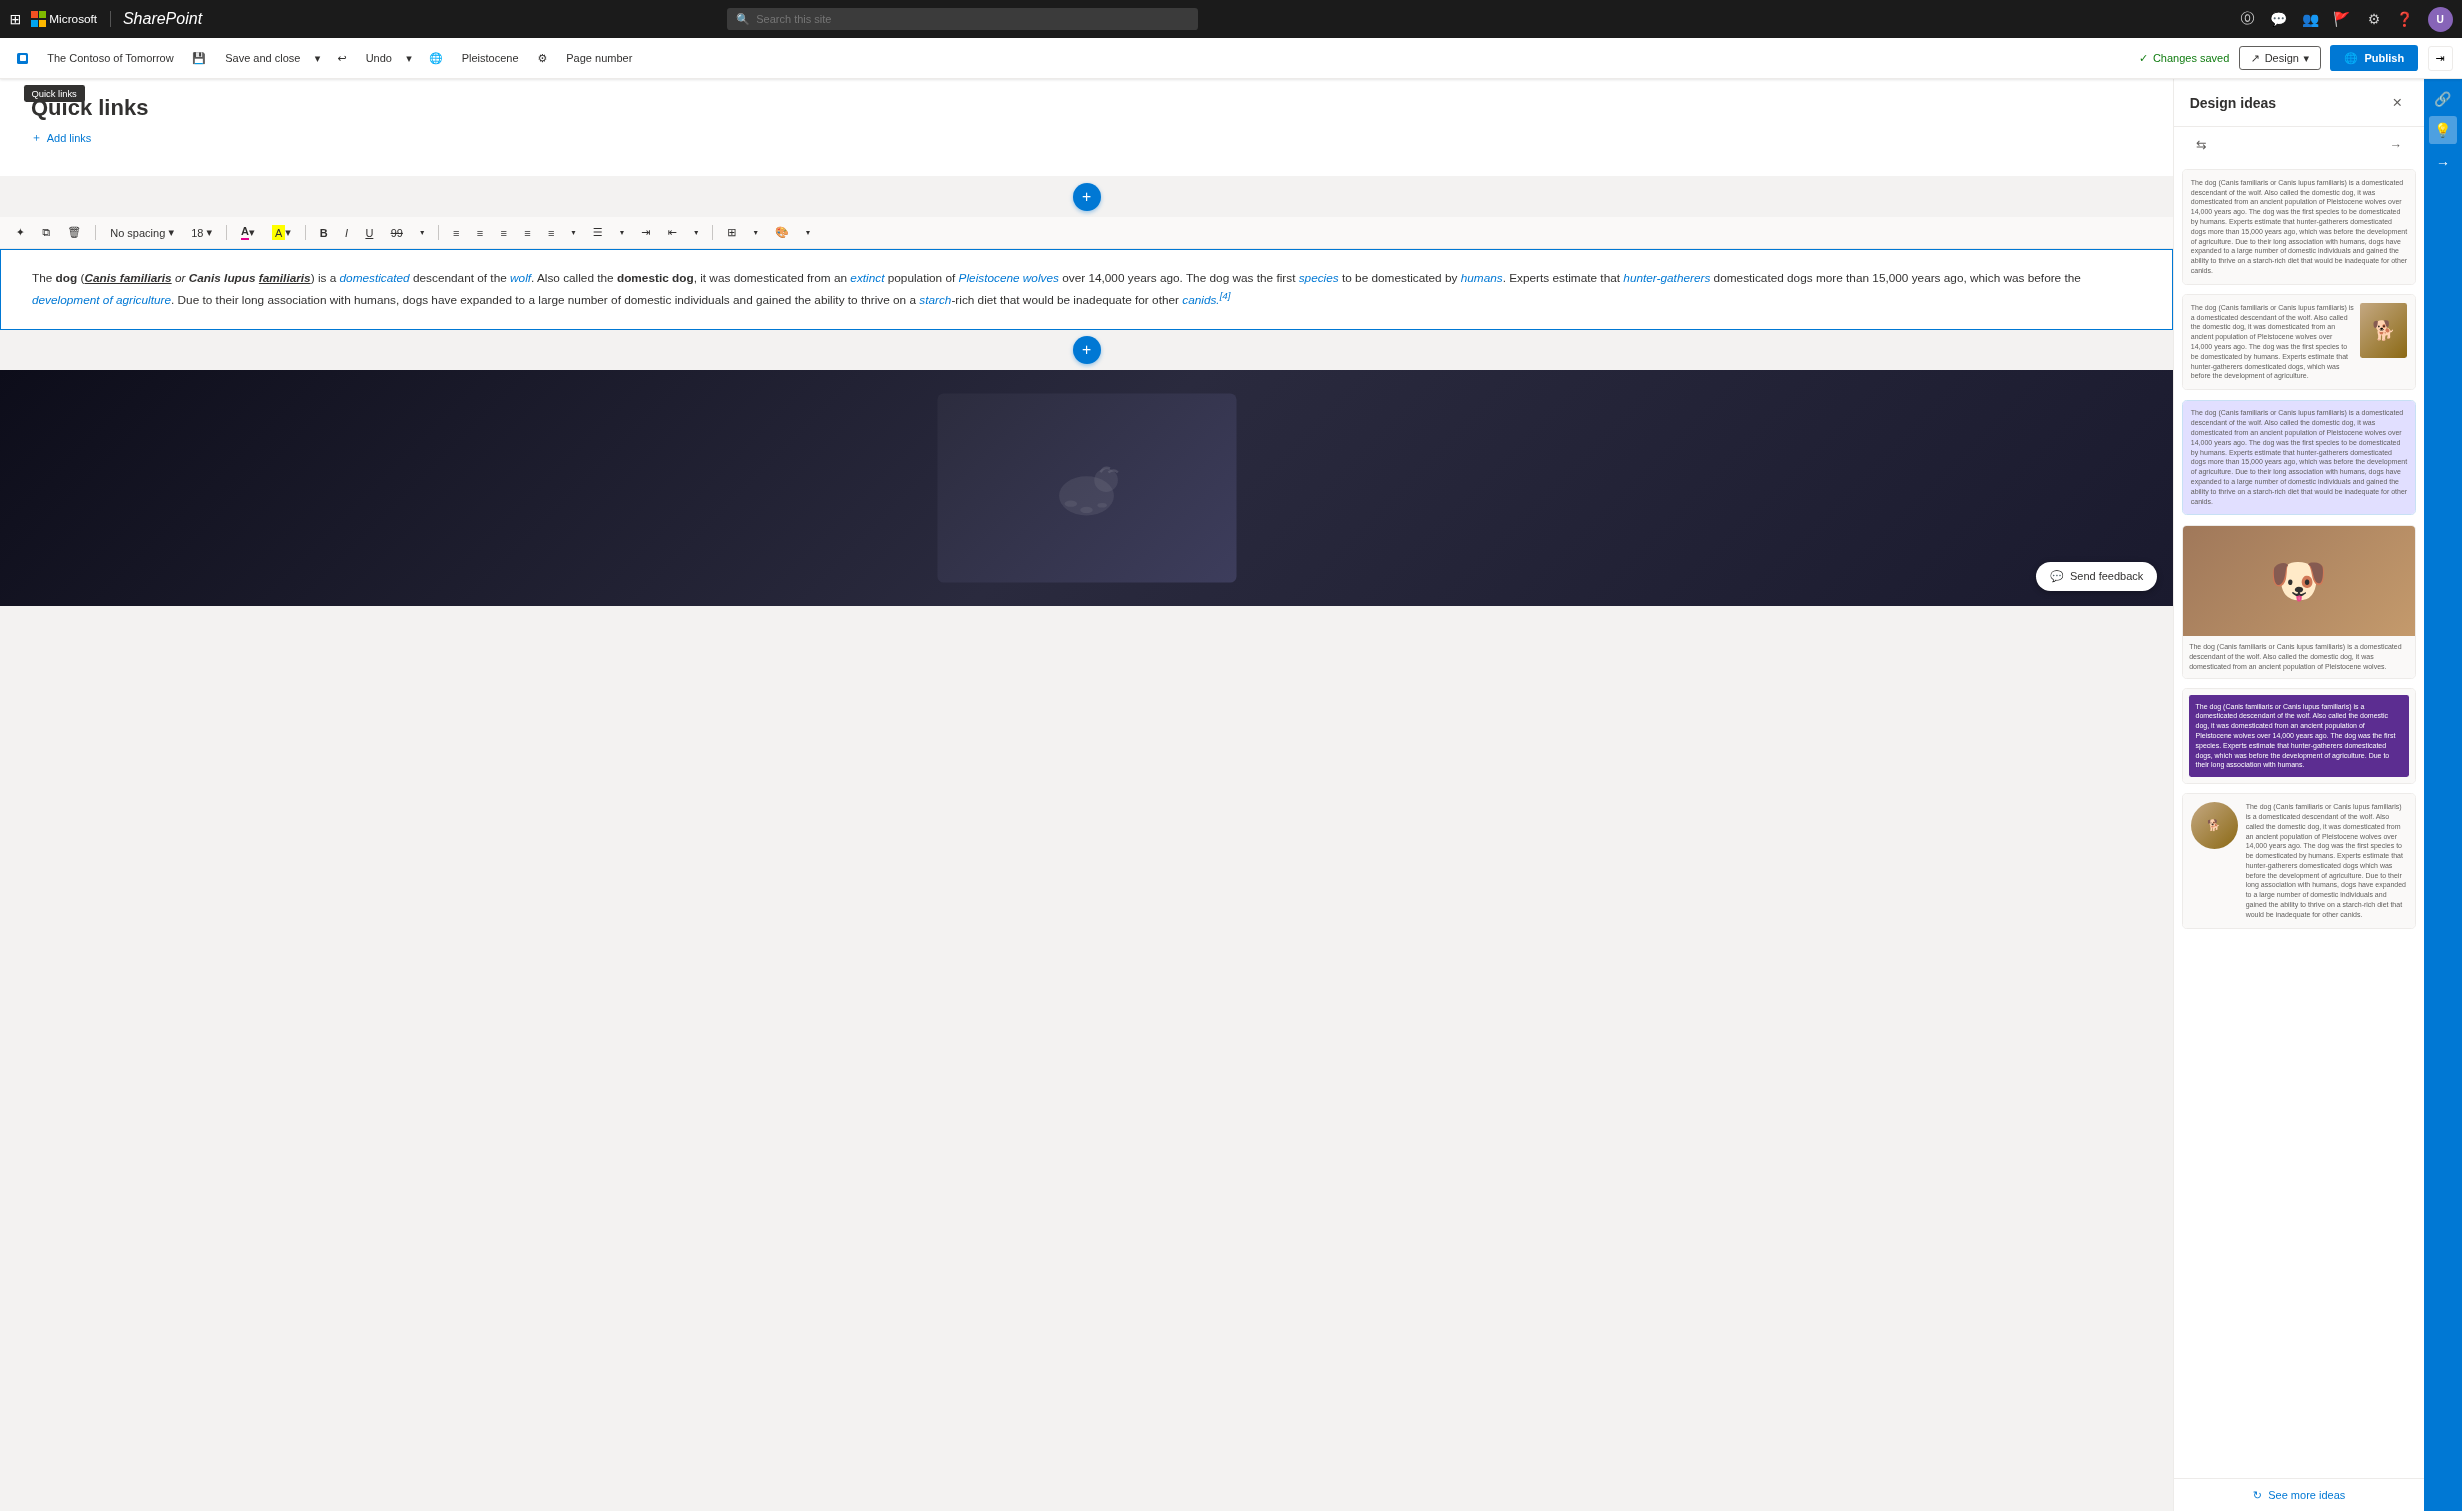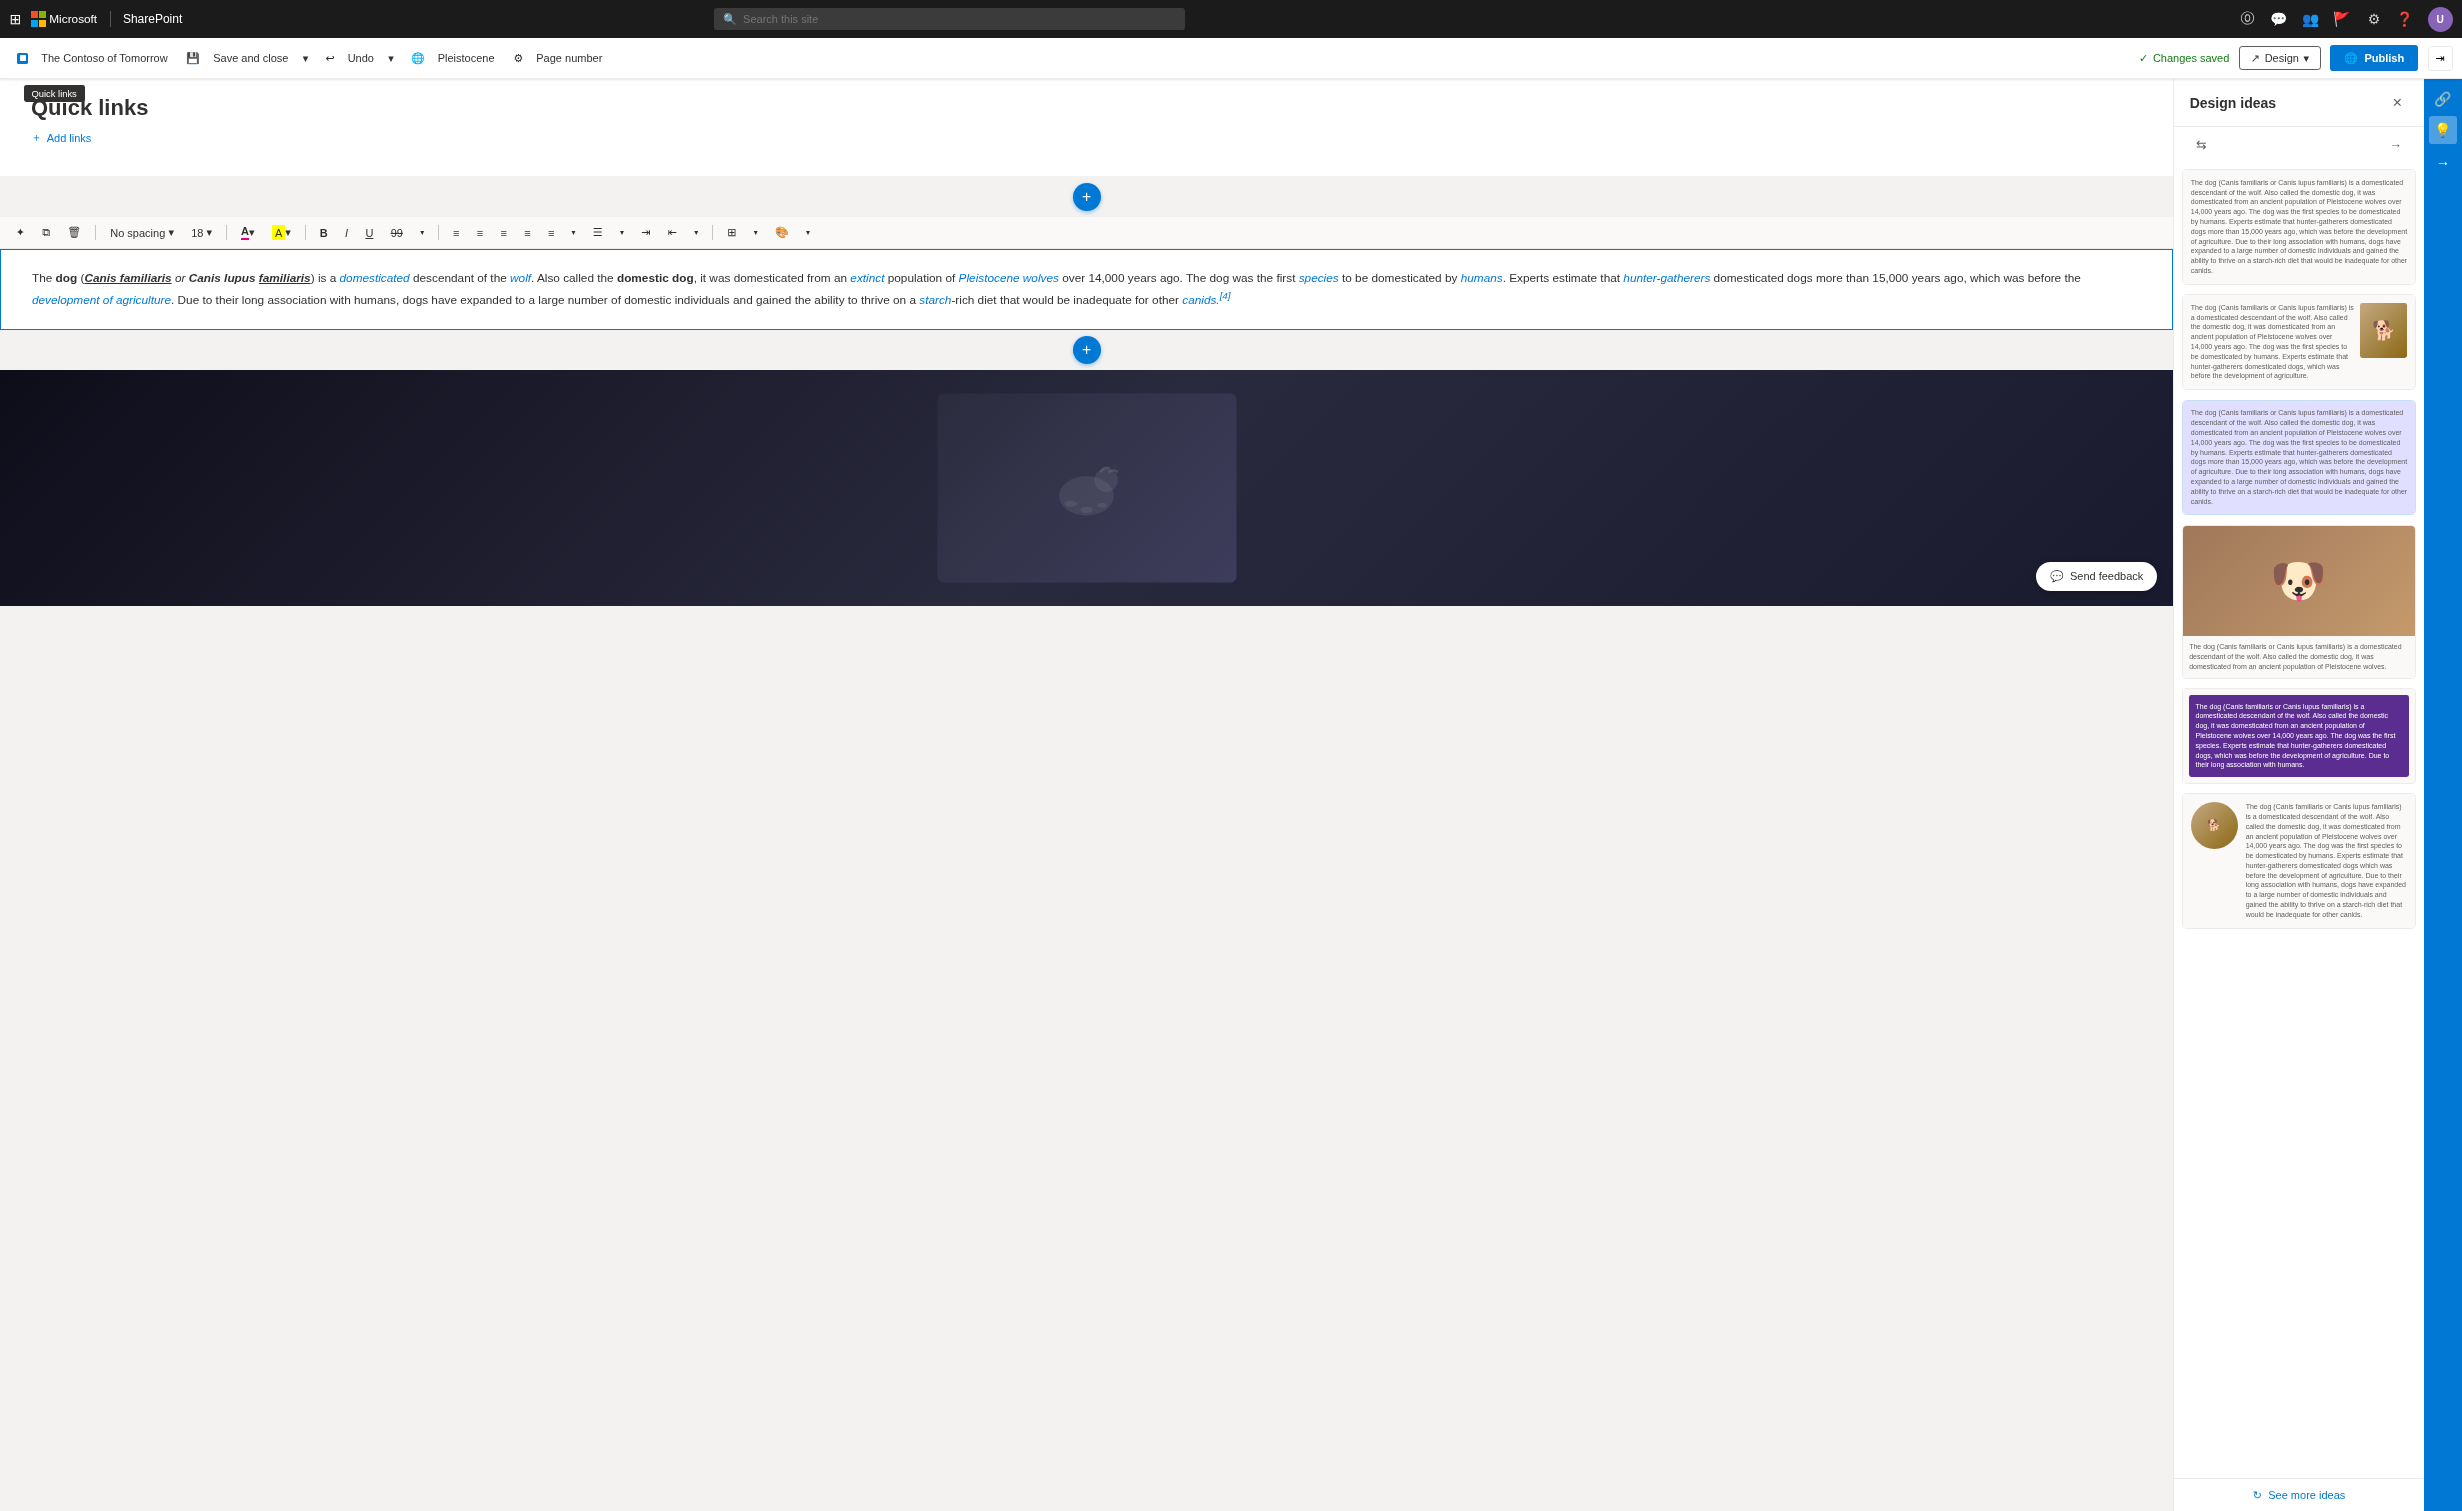--- a/index.html
+++ b/index.html
@@ -17,21 +17,21 @@
     .top-nav .waffle-icon { color: white; font-size: 14px; cursor: pointer; }
     .ms-logo { display: flex; align-items: center; gap: 3.1px; }
     .ms-logo .logo-squares { display: grid; grid-template-columns: 1fr 1fr; gap: 1.6px; width: 15.7px; height: 15.7px; }
     .ms-logo .sq { width: 7px; height: 7px; }
     .sq-r { background: #f25022; }
     .sq-g { background: #7fba00; }
     .sq-b { background: #00a4ef; }
     .sq-y { background: #ffb900; }
     .ms-logo .company-name { color: white; font-size: 11.8px; font-weight: 400; }
     .divider-v { width: 0.8px; height: 15.7px; background: #555; margin: 0 3.1px; }
-    .app-name { color: white; font-size: 12px; font-weight: 400; }
+    .app-name { color: white; font-size: 16px; font-weight: 400; font-style: italic; }
     .search-box {
       flex: 1;
       max-width: 471px;
       margin: 0 auto;
       display: flex;
       align-items: center;
       background: #3b3b3b;
       border-radius: 3.1px;
       padding: 4.7px 9.4px;
       gap: 6.3px;
@@ -60,21 +60,21 @@
       gap: 3.1px;
       box-shadow: 0 0.8px 2.4px rgba(0,0,0,0.1);
       position: relative;
       z-index: 10;
     }
     .toolbar-left { display: flex; align-items: center; gap: 3.1px; flex: 1; }
     .toolbar-right { display: flex; align-items: center; gap: 9.4px; }
     .tb-btn {
       display: flex;
       align-items: center;
-      gap: 13px;
+      gap: 19px;
       padding: 4.7px 7.9px;
       border-radius: 3.1px;
       cursor: pointer;
       font-size: 11px;
       color: #323130;
       border: none;
       background: transparent;
       white-space: nowrap;
     }
     .tb-btn-drop { display: flex; align-items: center; }

